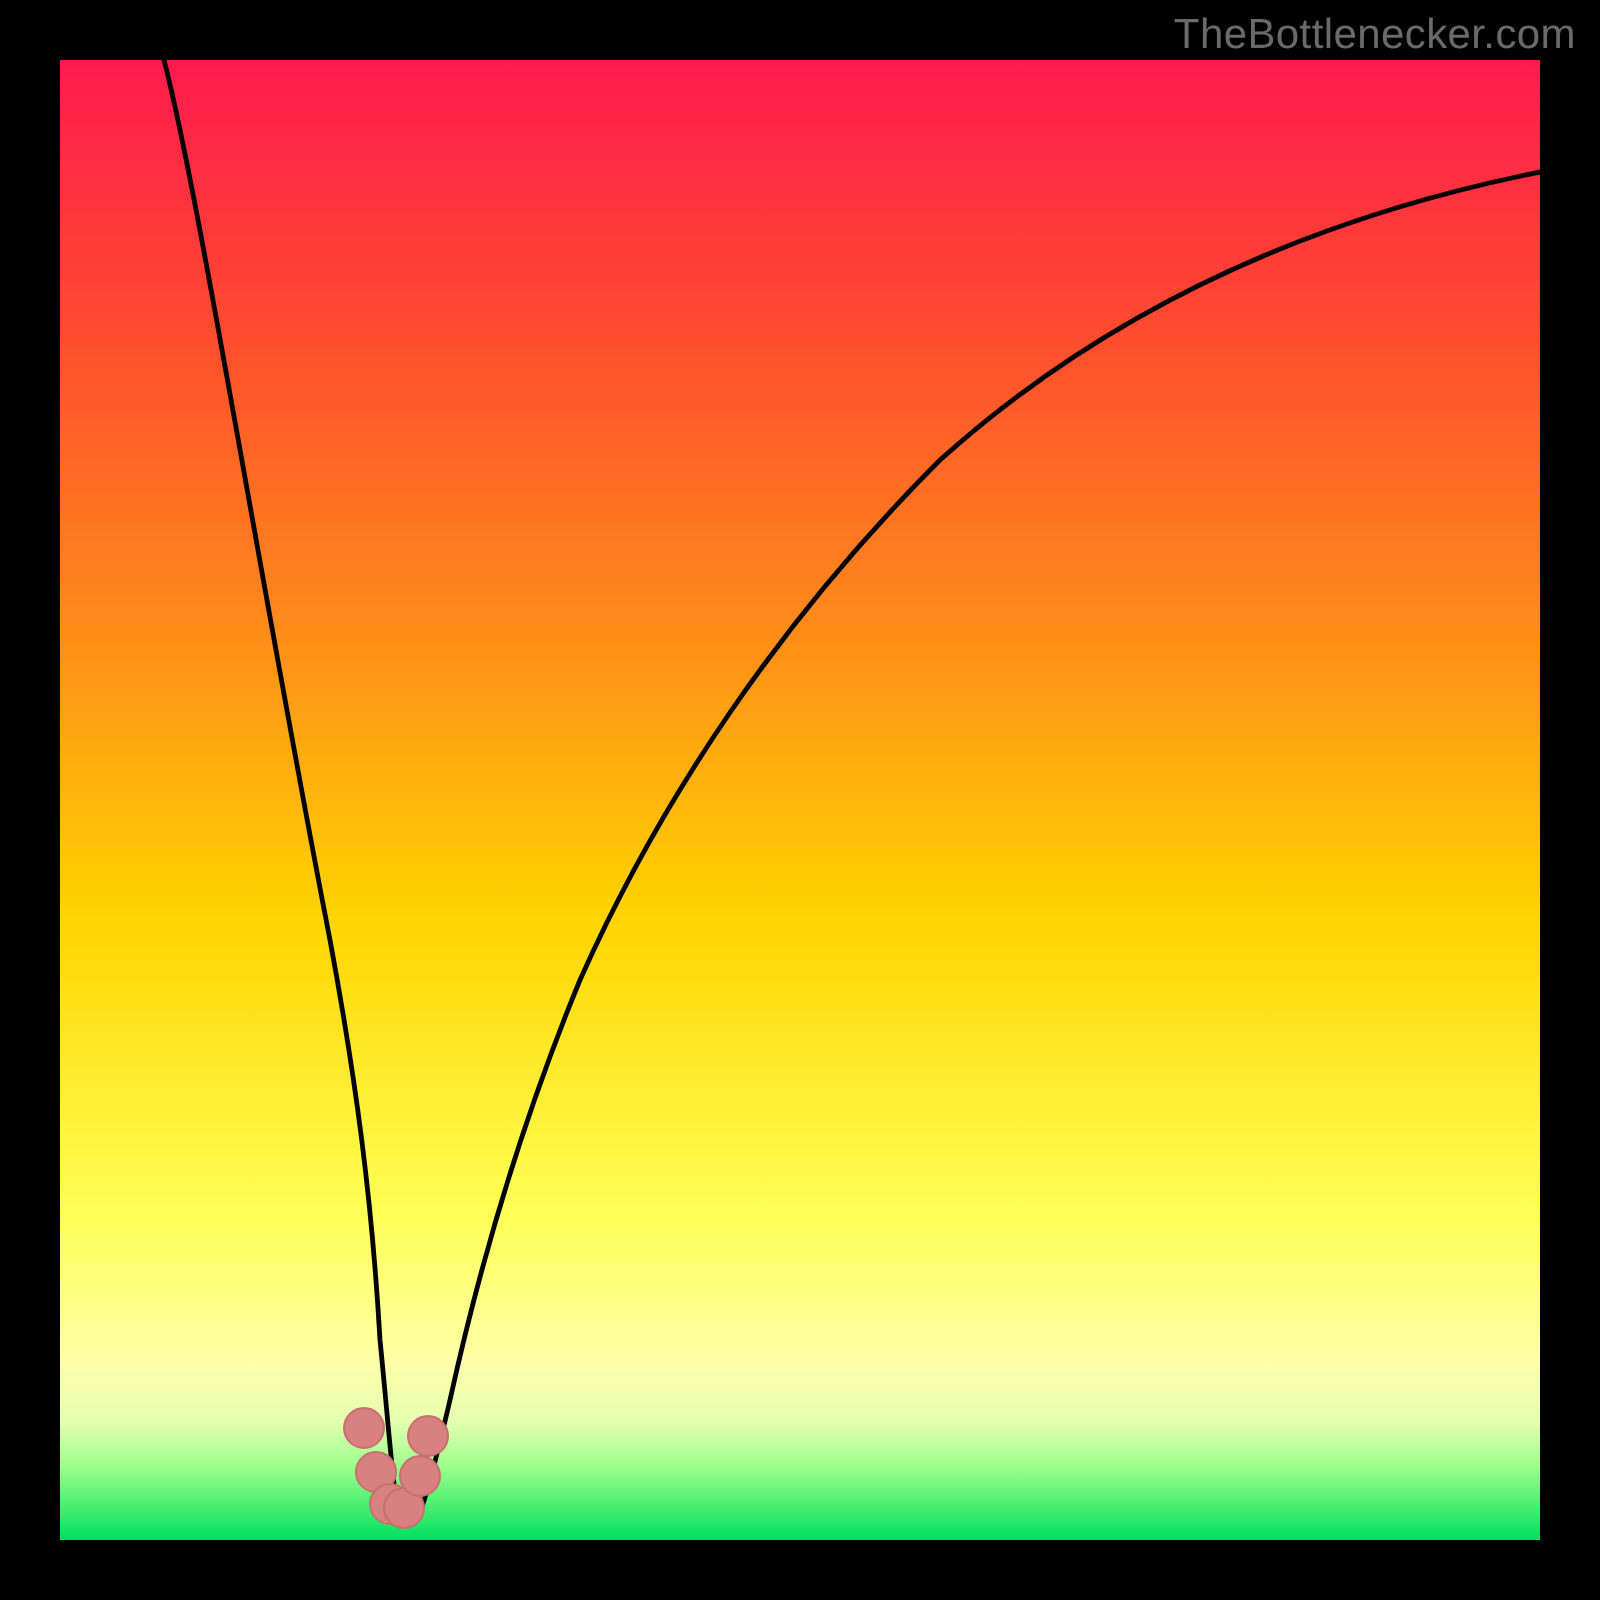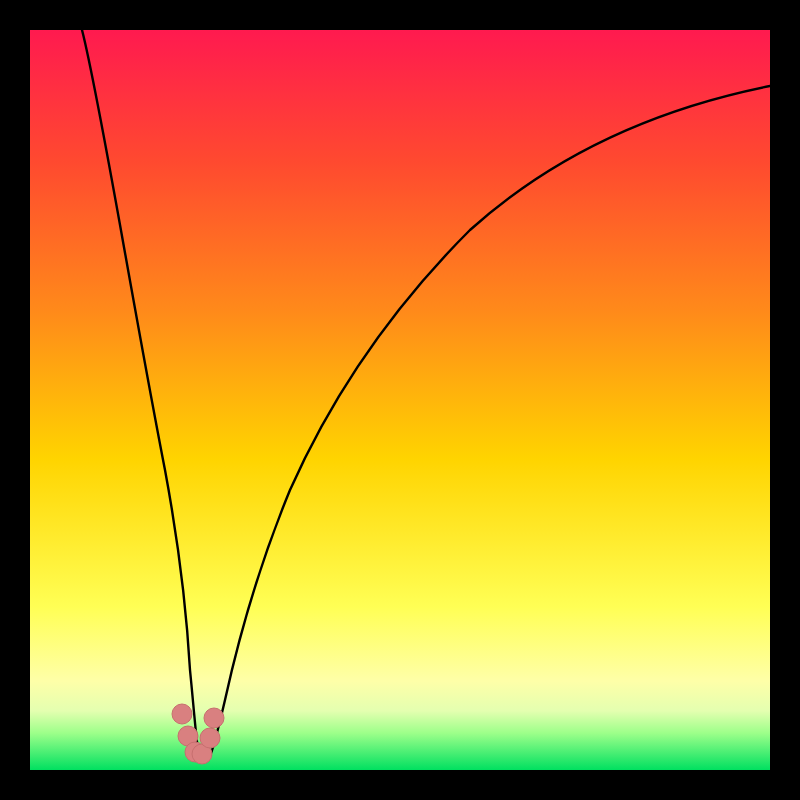--- a/index.html
+++ b/index.html
@@ -80,13 +80,14 @@
       <g fill="#d98080" stroke="#c76f6f" stroke-width="1">
         <circle cx="152" cy="684" r="10"></circle>
         <circle cx="158" cy="706" r="10"></circle>
         <circle cx="165" cy="722" r="10"></circle>
         <circle cx="172" cy="724" r="10"></circle>
         <circle cx="180" cy="708" r="10"></circle>
         <circle cx="184" cy="688" r="10"></circle>
       </g>
     </svg>
   </div>
+  <div class="watermark">TheBottlenecker.com</div>
 </div>
 
 </body></html>

